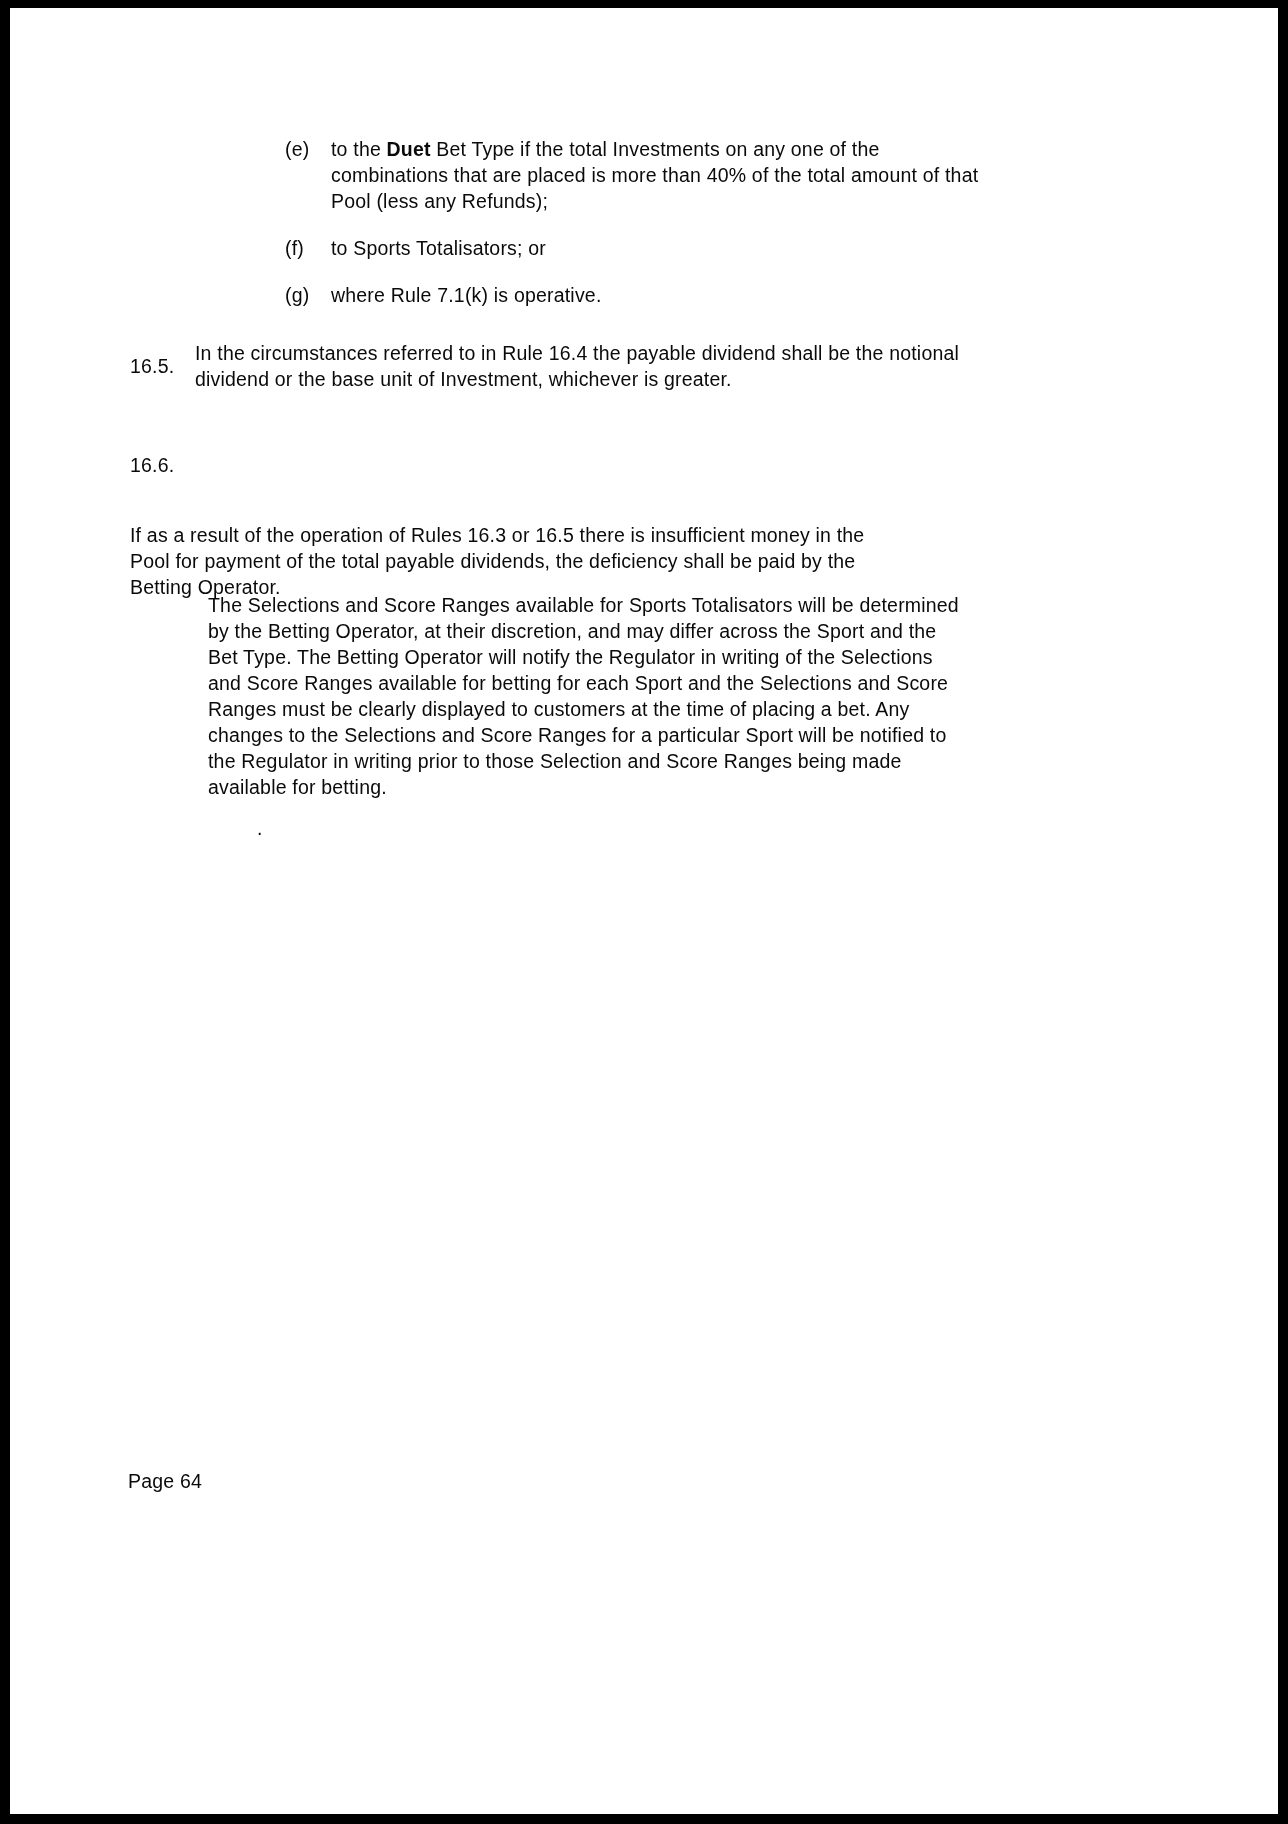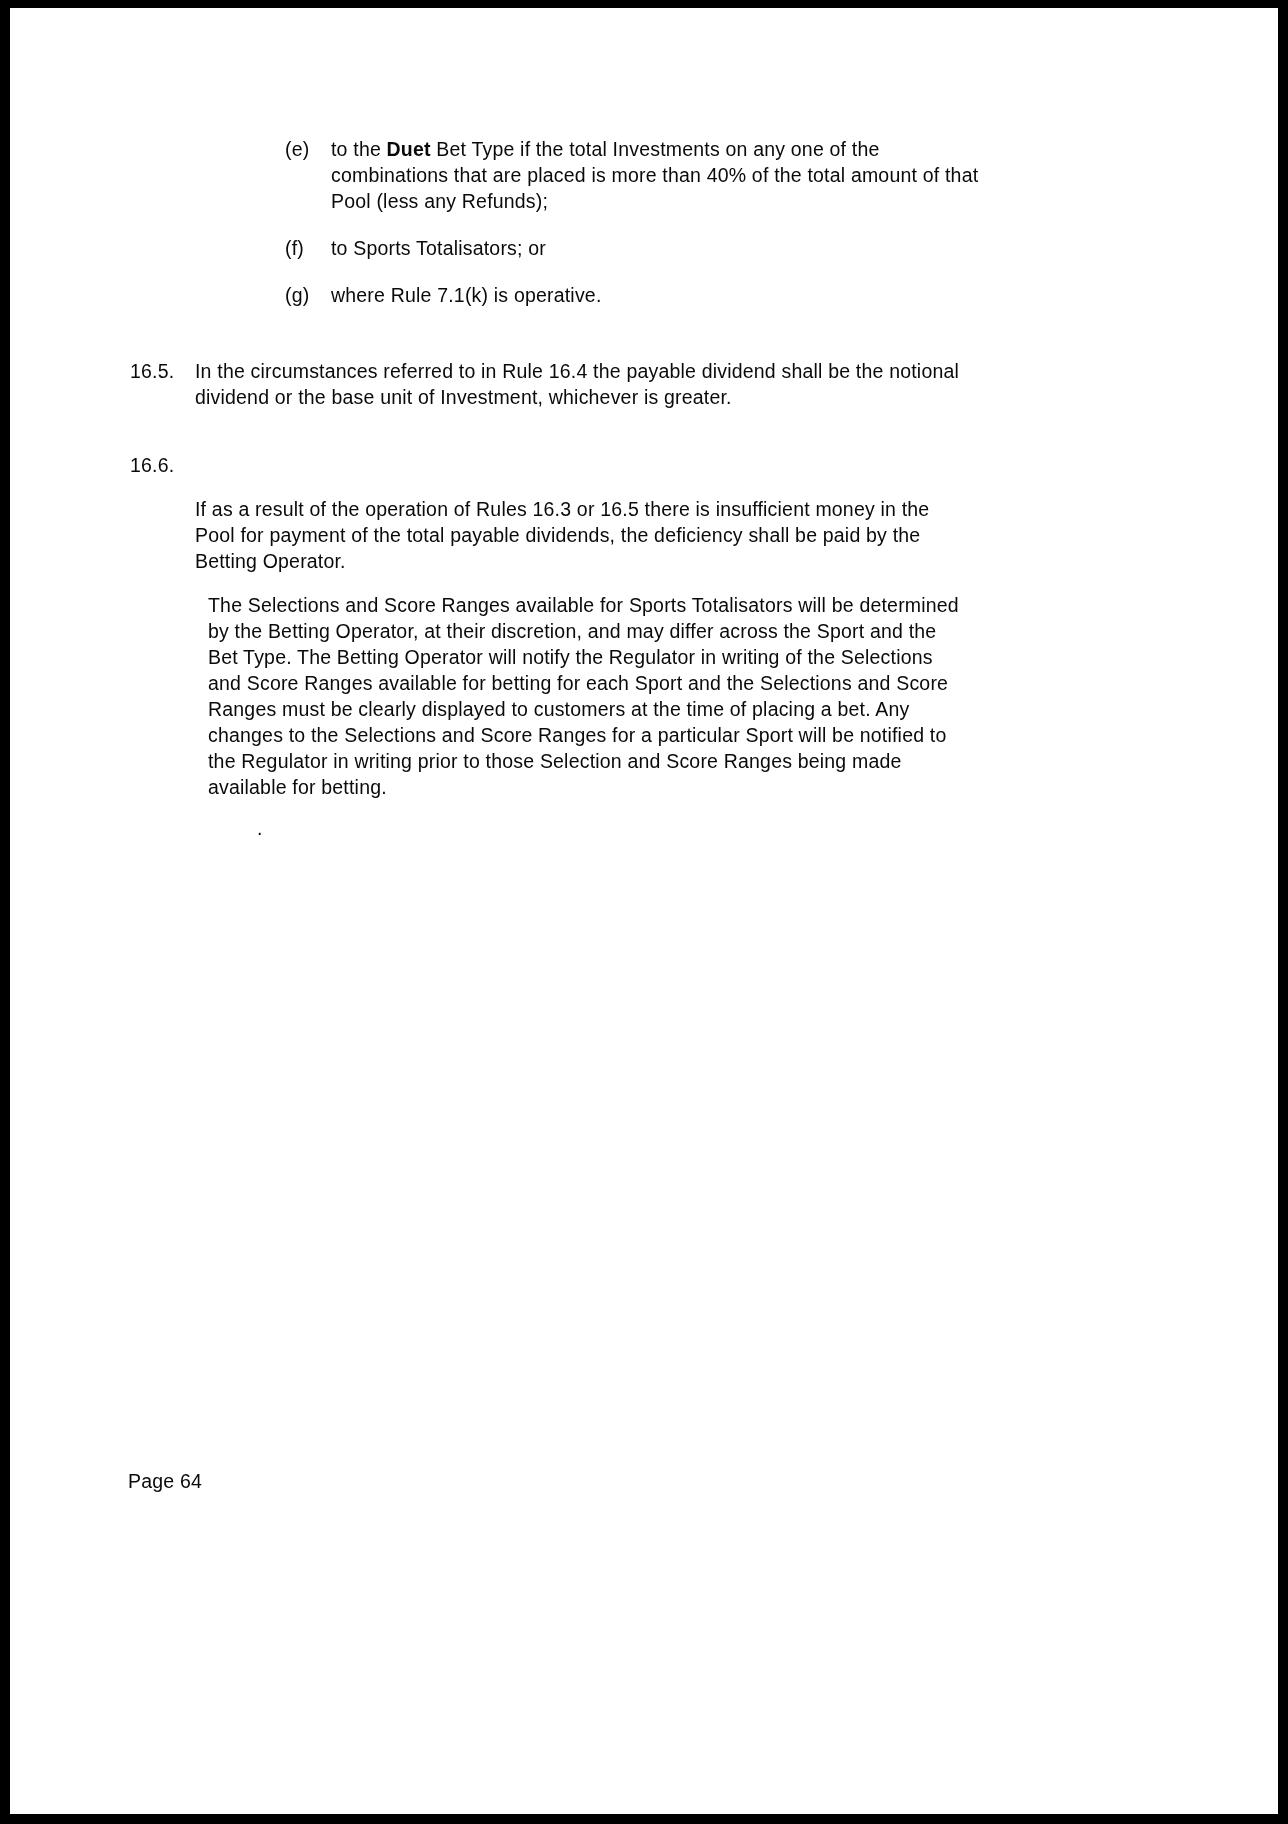--- a/index.html
+++ b/index.html
@@ -81,23 +81,23 @@
     left: 120px;
     width: 870px;
   }
   .rule-number {
     flex: 0 0 auto;
     width: 65px;
   }
   .rule-text {
     flex: 1 1 auto;
   }
-  #rule-16-5 { top: 350px; }
+  #rule-16-5 { top: 332px; align-items: center; }
   #rule-16-5 .rule-text { max-width: 788px; }
-  #rule-16-6 { top: 444px; }
+  #rule-16-6 { top: 444px; flex-direction: column; }
   #rule-16-6 .rule-text { max-width: 762px; margin-top: 44px; }
 
   
   .section-heading {
     position: absolute;
     left: 120px;
     top: 566px;
     display: flex;
     align-items: flex-start;
     width: 880px;

